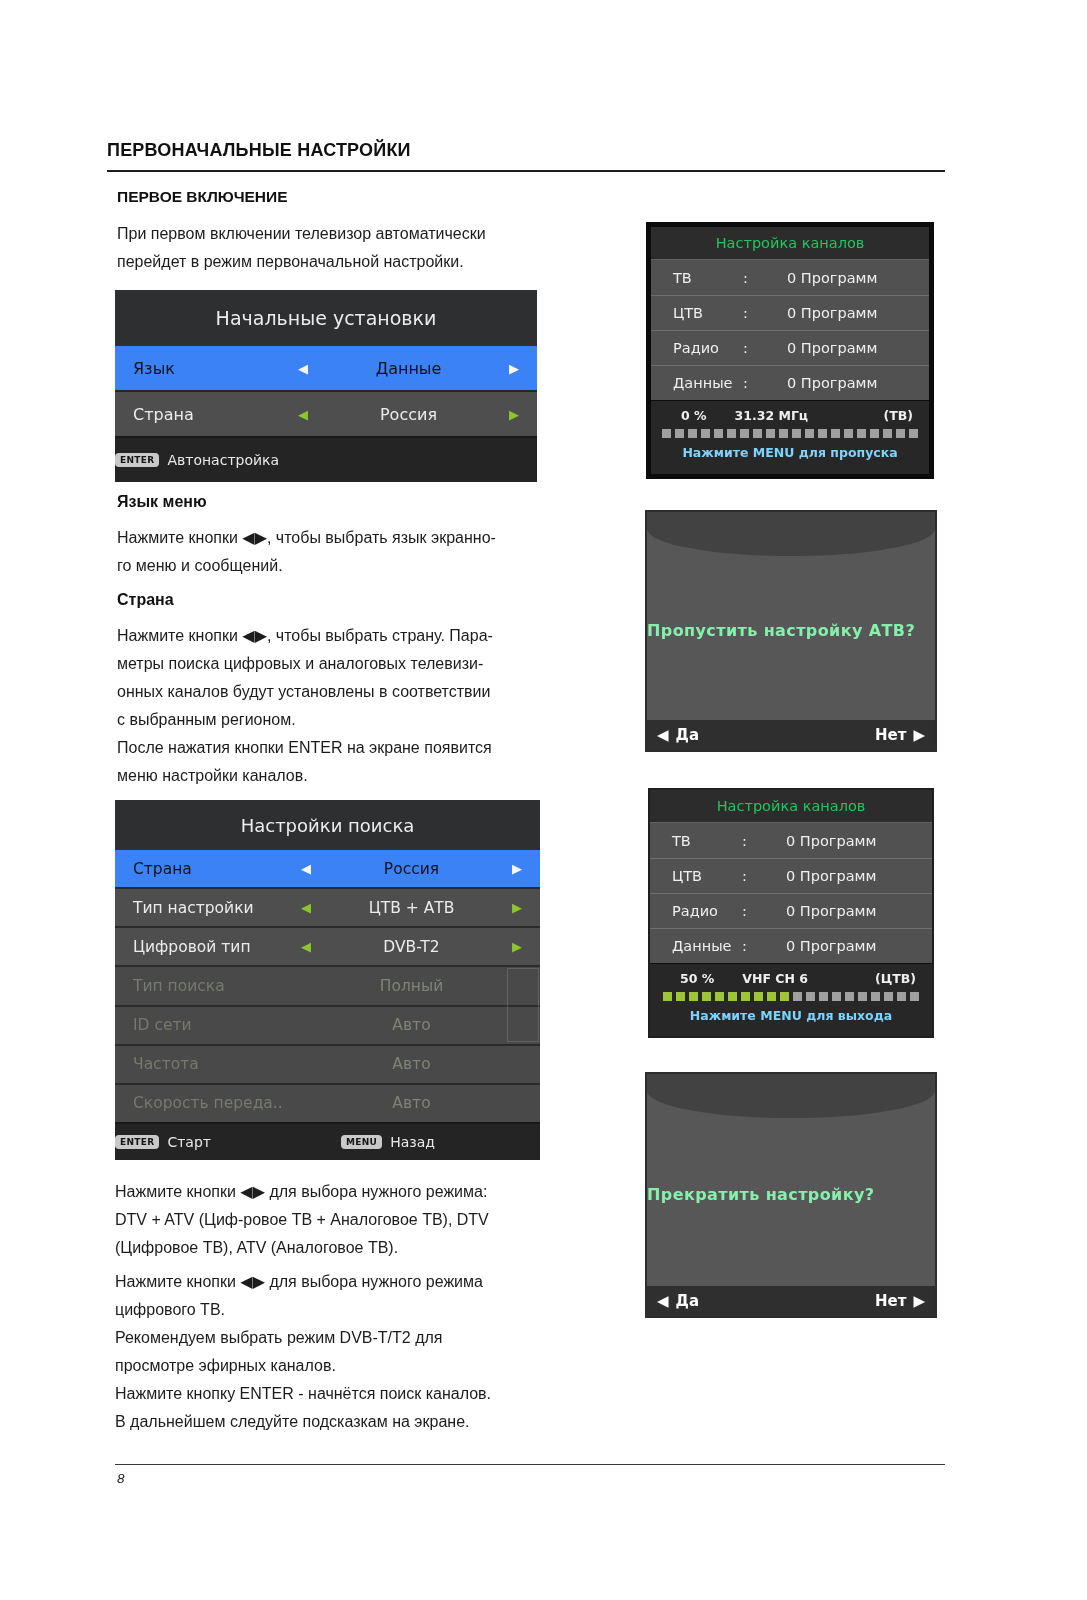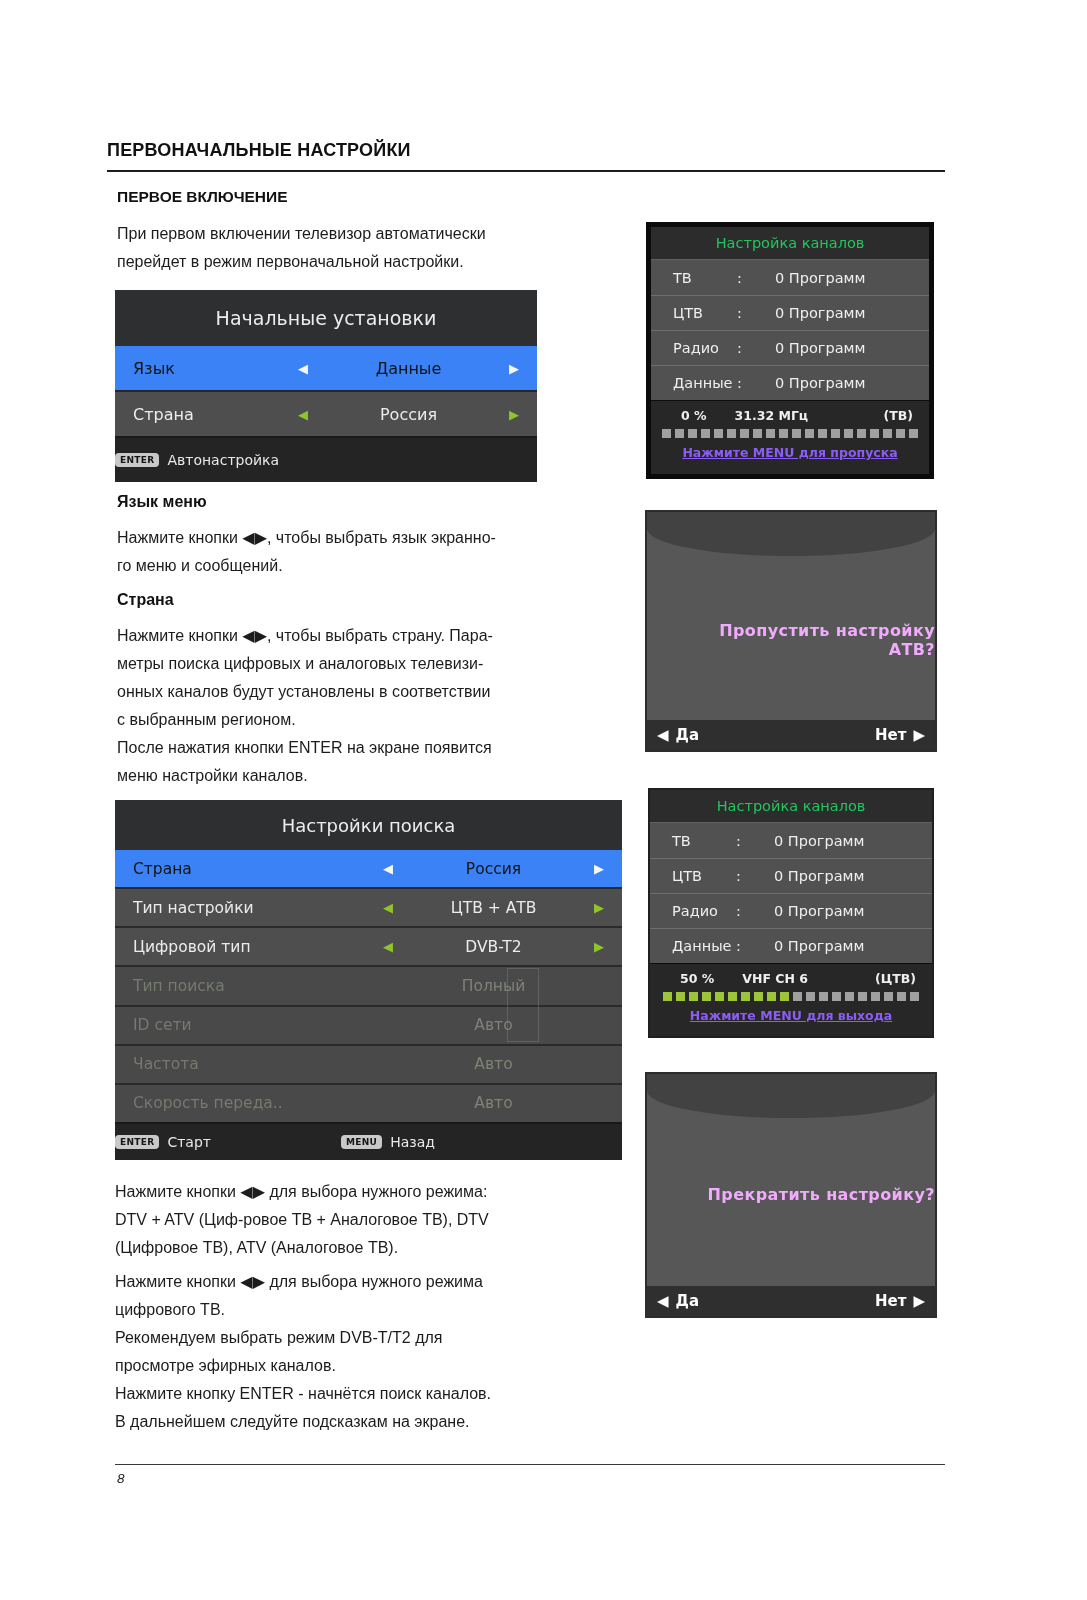--- a/index.html
+++ b/index.html
@@ -42,21 +42,21 @@
   .osd-row .lbl { flex:1; padding-left:18px; }
   .osd-row .arr { width:26px; text-align:center; font-size:13px; flex:none; }
   .osd-row .val { width:185px; text-align:center; flex:none; }
   .osd-row .ar  { margin-right:10px; }
   .row-sel .arr { color:#f8f8ea; }
   .row-n .arr, .row-g .arr { color:#8ec52c; }
   .footer { background:#242424; border-top:2px solid #191919; display:flex; align-items:center;
             gap:8px; color:#e9e9e9; font-size:14px; }
 
   
-  .osd2 { left:115px; top:800px; width:507px; height:360px; background:#2e2f30;
+  .osd2 { left:115px; top:800px; width:425px; height:360px; background:#2e2f30;
           display:flex; flex-direction:column; position:absolute; }
   .osd2 .ttl { height:50px; flex:none; display:flex; align-items:center; justify-content:center;
                color:#ededed; font-size:18px; }
   .osd2 .osd-row { flex:1; font-size:15.5px; }
   .row-g   { background:#4e4e4e; color:#ececec; border-top:2px solid #2a2a2a; }
   .row-dim { background:#494949; color:#757a6f; border-top:2px solid #2a2a2a; }
   .row-dim .val { color:#7e8377; }
   .osd2 .footer { height:38px; flex:none; gap:10px; }
   .osd2 .fgrp { display:flex; align-items:center; gap:8px; }
   .osd2 .fgrp + .fgrp { margin-left:120px; }
@@ -65,45 +65,45 @@
 
   
   .tvshot { position:absolute; background:#3a3a3a; color:#efefef;
             display:flex; flex-direction:column; font-family:"DejaVu Sans", sans-serif; }
   .tv1 { left:646px; top:222px; width:288px; height:257px; border:5px solid #0b0b0b; }
   .tv2 { left:648px; top:788px; width:286px; height:250px; border:2px solid #1f1f1f; }
   .tvshot .ttl { height:33px; flex:none; background:#2c2c2c; display:flex; align-items:center;
                  justify-content:center; font-size:14.5px; color:#22c55e;
                  border-bottom:1px solid #616161; }
   .tv-row { height:35px; flex:none; background:#515151; display:flex; align-items:center;
-            font-size:14.5px; border-top:1px solid #6e6e6e; }
+            font-size:14.5px; border-top:1px solid #6e6e6e;gap:6px; }
   .tv-row.first { border-top:none; }
   .tv-row .lbl { width:86px; padding-left:22px; flex:none; }
   .tv-row .colon { width:28px; flex:none; text-align:left; }
   .tv-row .val { padding-left:10px; }
   .tv-status { flex:1; background:#272727; border-top:1px solid #0d0d0d;
                display:flex; flex-direction:column; }
   .tv-status .line1 { display:flex; align-items:center; height:25px; padding:4px 16px 0 30px;
                       font-size:12.5px; font-weight:700; }
   .tv-status .info { margin-left:28px; }
   .tv-status .mode { margin-left:auto; }
   .pbar { display:flex; justify-content:center; gap:4px; margin-top:3px; }
   .sq { width:9px; height:9px; background:#a0a0a0; display:inline-block; }
   .sq.fill { background:#9ec43a; }
-  .tv-foot { text-align:center; font-size:12.5px; font-weight:700; margin-top:7px; color:#8b5cf6;text-decoration:underline; }
+  .tv-foot { text-align:center; font-size:12.5px; font-weight:700; margin-top:7px; color:#7dd3fc; }
 
   
   .dlg { position:absolute; background:#575757; border:2px solid #2d2d2d;
          font-family:"DejaVu Sans", sans-serif; }
   .dlg1 { left:645px; top:510px; width:292px; height:242px; }
   .dlg2 { left:645px; top:1072px; width:292px; height:246px; }
   .dlg .arc { position:absolute; top:0; left:0; right:0; height:44px; background:#424242;
               border-radius:0 0 55% 55% / 0 0 30px 30px; }
-  .dlg .msg { position:absolute; left:0; right:0; top:46%; text-align:right; font-size:16px;
-              font-weight:700; color:#f0abfc; letter-spacing:.4px;padding-left:32px; }
+  .dlg .msg { position:absolute; left:0; right:0; top:46%; text-align:left; font-size:16px;
+              font-weight:700; color:#86efac; letter-spacing:.4px; }
   .dlg .btnbar { position:absolute; left:0; right:0; bottom:0; height:30px; background:#2f2f2f;
                  display:flex; justify-content:space-between; align-items:center; padding:0 10px;
                  font-size:15px; font-weight:700; color:#fdfdfd; }
   .dlg .btn { display:flex; align-items:center; gap:7px; }
 </style>
 </head>
 <body>
 
 <div class="page">
 

